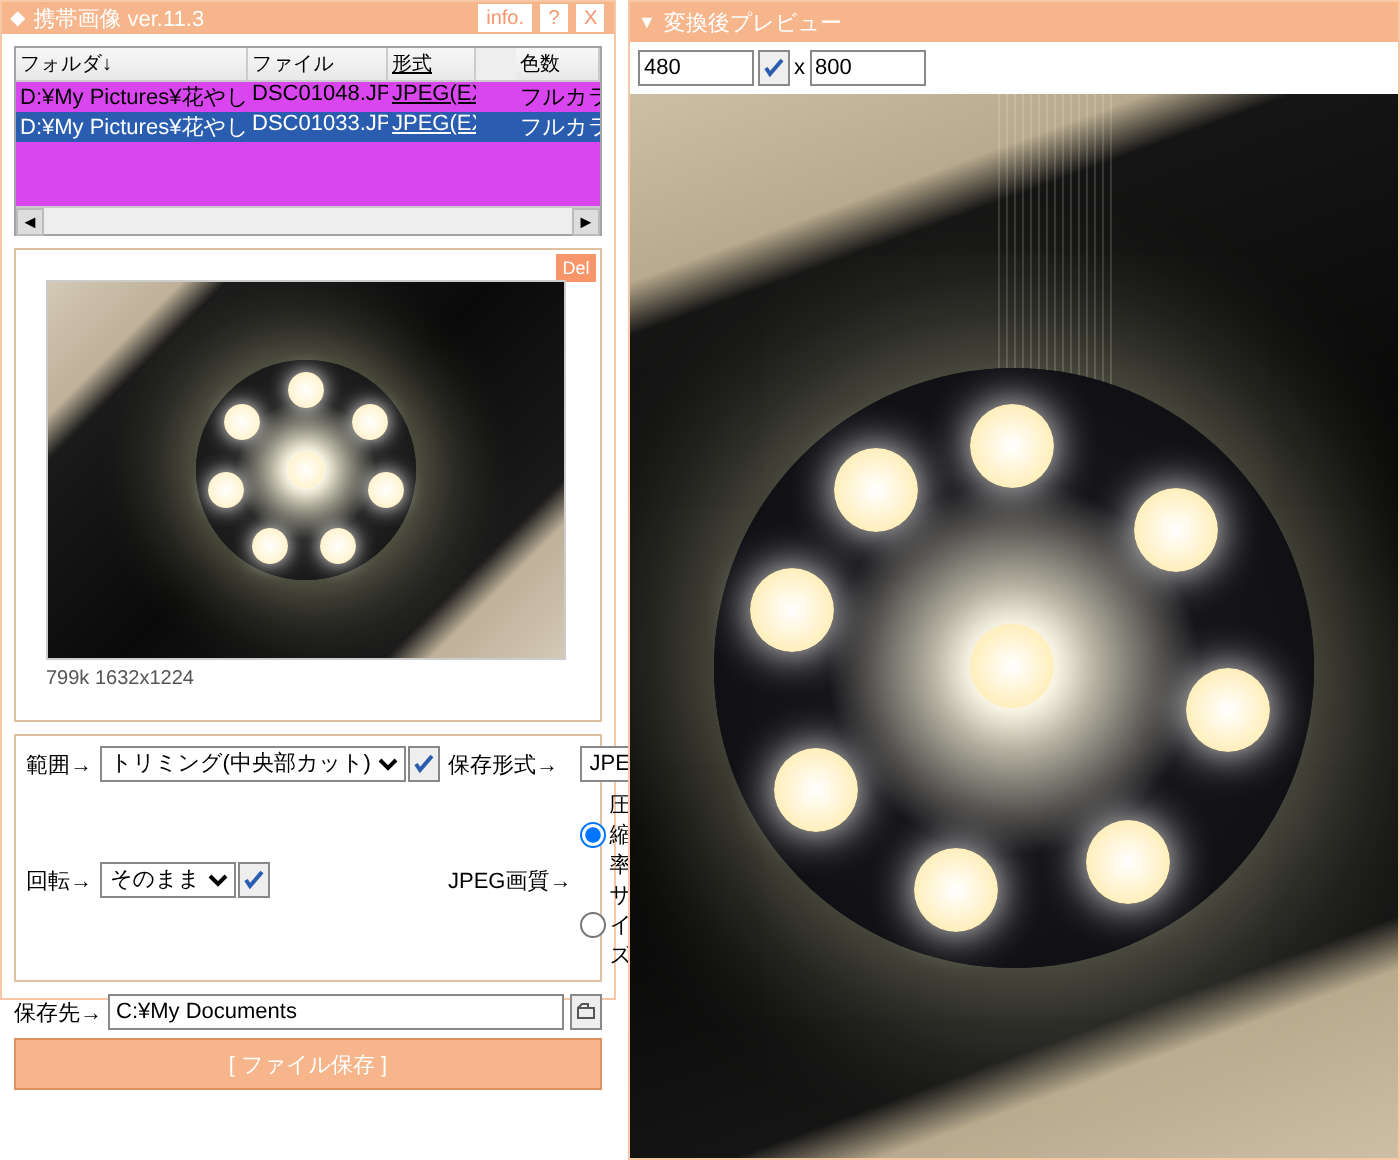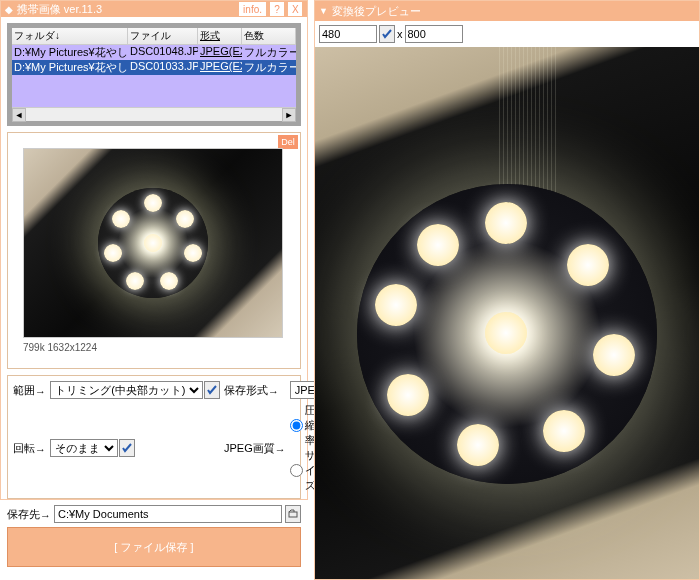--- a/index.html
+++ b/index.html
@@ -5,27 +5,27 @@
 * { box-sizing: border-box; margin: 0; padding: 0; font-family: "MS PGothic", sans-serif; font-size: 11px; }
 body { background: #fff; width: 700px; height: 580px; display: flex; }
 .left-panel { width: 308px; height: 500px; background: #fff; border: 1px solid #f7c7a6; display: flex; flex-direction: column; }
 .title-bar { background: #f7b58b; color: #fff; height: 20px; display: flex; align-items: center; padding: 0 4px; justify-content: space-between; }
 .tb-left { display: flex; align-items: center; gap: 4px; }
 .tb-diamond { color: #fff; font-size: 10px; }
 .tb-right { display: flex; gap: 2px; }
 .tb-btn { background: #fff; color: #f7956b; border: 1px solid #f7b58b; height: 16px; padding: 0 4px; font-size: 10px; cursor: pointer; }
 .tb-sq { width: 16px; text-align: center; }
 .inner-pad { padding: 6px; display: flex; flex-direction: column; gap: 6px; }
-.file-box { border: 5px solid #a3a3a3; background: #c4b5fd; }
+.file-box { border: 1px solid #a3a3a3; background: #d946ef; }
 .file-head { display: flex; background: #eee; border-bottom: 1px solid #ccc; }
 .file-head div { border-right: 1px solid #ccc; padding: 1px 2px; background: linear-gradient(#f8f8f8,#e8e8e8); font-size: 10px; }
 .col-folder { width: 116px; }
 .col-file { width: 70px; }
 .col-fmt { width: 44px; text-decoration: underline; }
-.col-color { flex: 1; }
+.col-color { flex: 1; margin-left: 20px; }
 .file-rows { height: 62px; overflow: hidden; }
 .file-row { display: flex; font-size: 10px; }
 .file-row div { padding: 0 2px; white-space: nowrap; overflow: hidden; }
 .file-row.selected { background: #2a5db0; color: #fff; }
 .scroll-strip { height: 14px; background: #eee; display: flex; justify-content: space-between; border-top: 1px solid #ccc; }
 .arrow { width: 14px; height: 14px; background: #ddd; border: 1px solid #bbb; display: flex; align-items: center; justify-content: center; font-size: 9px; }
 .preview-box { border: 1px solid #e0c0a0; padding: 15px; position: relative; }
 .del-btn { position: absolute; top: 2px; right: 2px; background: #f7956b; color: #fff; border: none; width: 20px; height: 14px; font-size: 9px; cursor: pointer; }
 .thumb { width: 260px; height: 190px; border: 1px solid #ccc; margin-bottom: 2px; background: linear-gradient(135deg,#d4c9b5 0%,#beb099 15%,#1a1a1a 20%,#0a0a0a 50%,#1a1a1a 80%,#beb099 85%,#d4c9b5 100%); position: relative; overflow: hidden; }
 .thumb-center { position: absolute; top: 50%; left: 50%; width: 110px; height: 110px; margin: -55px 0 0 -55px; border-radius: 50%; background: radial-gradient(circle,#fff 8%,#fffbe0 10%,#222 45%,#111 100%); box-shadow: 0 0 40px 10px rgba(255,255,200,.4); }
@@ -36,21 +36,21 @@
 select { border: 1px solid #888; font-size: 11px; height: 18px; background: #fff; }
 .sel-block { display:flex; align-items:center; gap:1px; }
 .ap { width:16px; height:18px; background:#eee; border:1px solid #888; display:flex; align-items:center; justify-content:center; cursor:pointer; }
 .ap svg { width:10px; height:10px; }
 .radio-row { display: flex; align-items: center; gap: 2px; }
 .num { width: 24px; border: 1px solid #888; text-align: right; padding: 0 2px; height: 16px; }
 .unit { font-size: 10px; }
 .save-row { display: flex; align-items: center; gap: 3px; padding: 0 6px; }
 .save-row input { flex: 1; border: 1px solid #888; height: 18px; padding: 0 3px; }
 .btn-row { display: flex; gap: 10px; padding: 4px 6px 6px; }
-.big-btn { flex: 1; background: #f7b58b; color: #fff; border: 1px solid #e09060; height: 40px; cursor: pointer; font-size: 11px; }
+.big-btn { flex: 1; background: #f7b58b; color: #fff; border: 1px solid #e09060; height: 26px; cursor: pointer; font-size: 11px; }
 .right-panel { flex: 1; margin-left: 6px; border: 1px solid #f7c7a6; display: flex; flex-direction: column; }
 .rp-title { background: #f7b58b; color: #fff; height: 20px; display: flex; align-items: center; padding: 0 4px; gap: 4px; }
 .rp-tri { font-size: 9px; }
 .rp-controls { padding: 4px; display: flex; flex-direction: column; gap: 3px; background:#fff; }
 .rc-row { display: flex; align-items: center; gap: 2px; }
 .rp-dim { width: 58px; border: 1px solid #888; height: 18px; padding: 0 2px; }
 .rp-sel { width: 96px; }
 .preview-canvas { flex: 1; background: linear-gradient(160deg,#cdbfa5 0%,#b8aa8e 14%,#151515 18%,#050505 55%,#151515 82%,#b8aa8e 86%,#cdbfa5 100%); position: relative; overflow:hidden; }
 .pc-ring { position:absolute; top:54%; left:50%; width:300px; height:300px; margin:-150px 0 0 -150px; border-radius:50%; background: radial-gradient(circle,#fff 6%,#fff9e0 8%,#15151a 44%,#0a0a0f 100%); box-shadow: 0 0 70px 18px rgba(255,255,210,.35); }
 .pc-bulb { position:absolute; width:42px; height:42px; border-radius:50%; background: radial-gradient(#fff,#ffe8a0); box-shadow: 0 0 22px #fff; }

